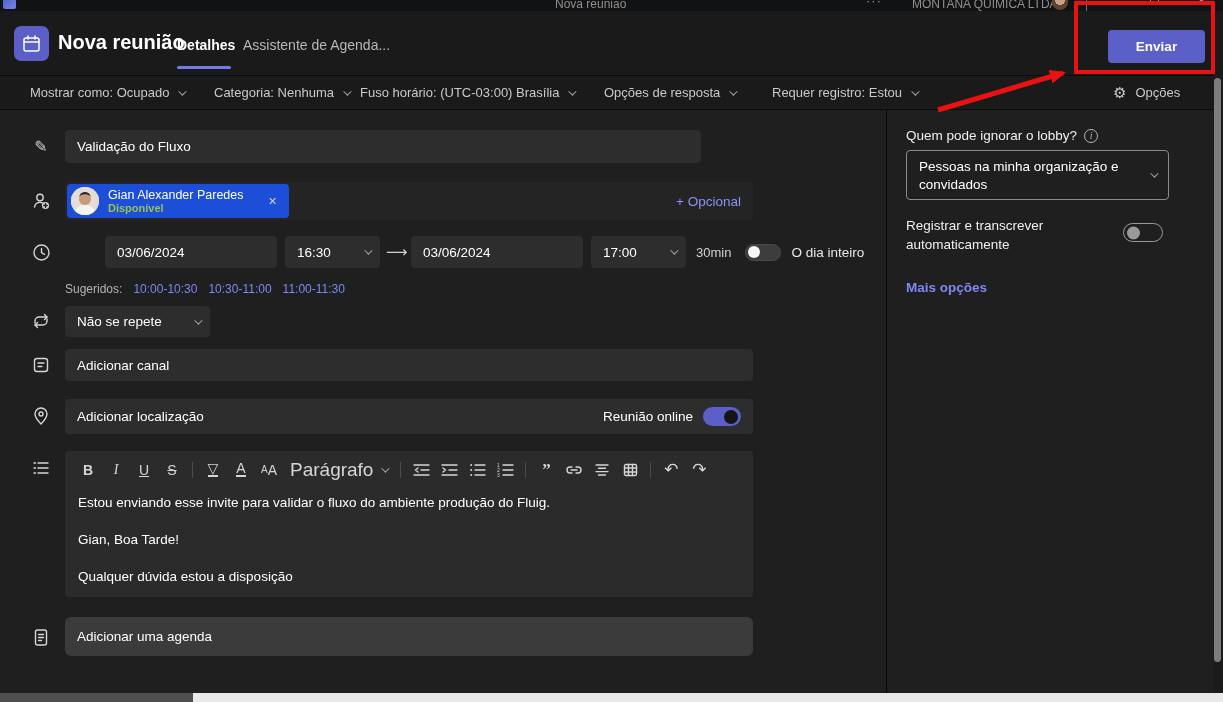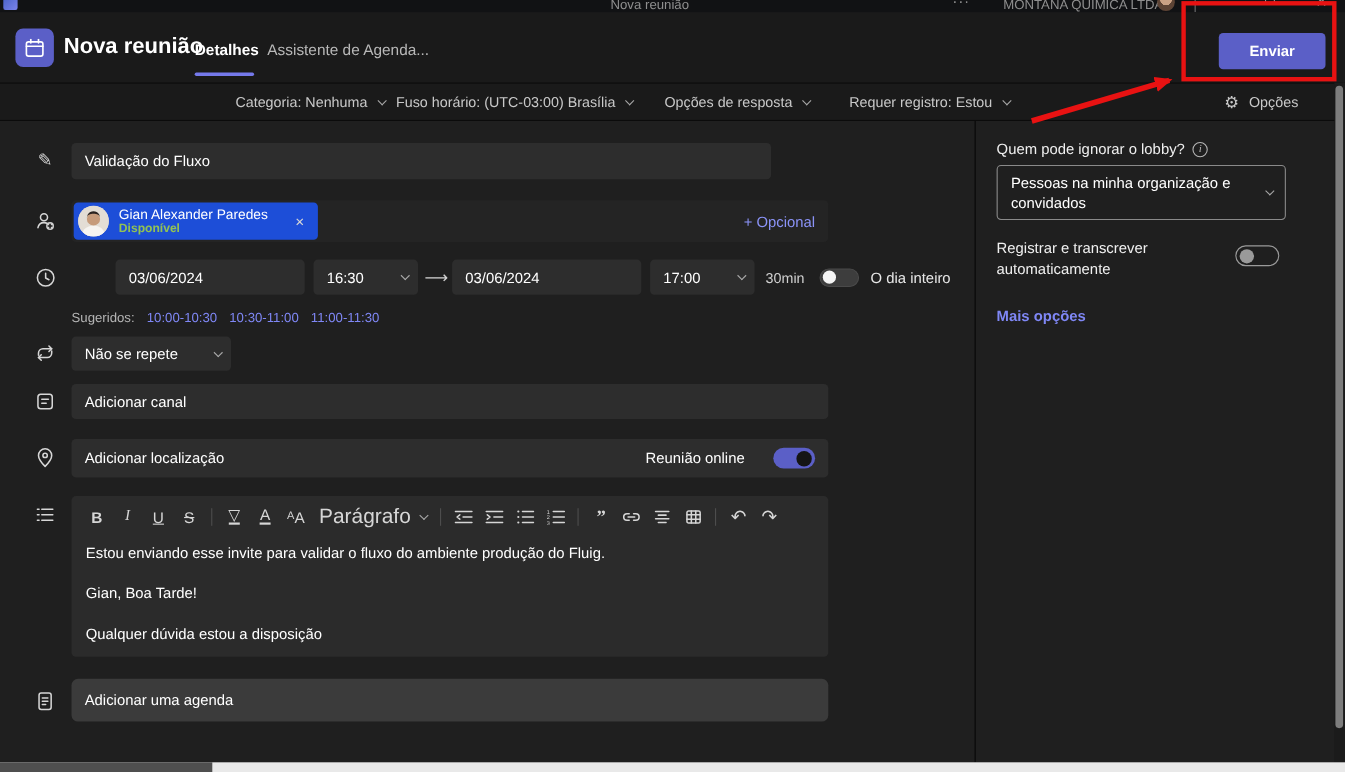--- a/index.html
+++ b/index.html
@@ -128,20 +128,24 @@
       </svg>
     </div>
     <div class="h-title">Nova reunião</div>
     <div class="tab active" style="left:177px;">Detalhes</div>
     <div class="tab-underline"></div>
     <div class="tab inactive" style="left:243px;">Assistente de Agenda...</div>
     <button class="send-btn">Enviar</button>
   </div>
 
   <div class="cmdbar">
+    <div class="cmd-item" style="left:30px;">
+      <span>Mostrar como: Ocupado</span>
+        <span class="chev"></span>
+    </div>
     <div class="cmd-item" style="left:214px;">
       <span>Categoria: Nenhuma</span>
         <span class="chev"></span>
     </div>
     <div class="cmd-item" style="left:360px;">
       <span>Fuso horário: (UTC-03:00) Brasília</span>
         <span class="chev"></span>
     </div>
     <div class="cmd-item" style="left:604px;">
       <span>Opções de resposta</span>
@@ -253,21 +257,21 @@
     </div>
 
     <span class="row-icon" style="top:296px;">
       <svg width="18" height="20" viewBox="0 0 18 20" class="lineicon">
         <path d="M9 18s-6-6.2-6-10a6 6 0 0 1 12 0c0 3.8-6 10-6 10z"></path>
         <circle cx="9" cy="8" r="2"></circle>
       </svg>
     </span>
     <div class="field" style="left:65px; top:289px; width:688px; height:35px;">
       <span class="placeholder-like">Adicionar localização</span>
-      <span style="margin-left:auto; display:flex; align-items:center; gap:26px;">
+      <span style="margin-left:auto; display:flex; align-items:center; gap:10px;">
         <span style="font-size:13.5px;">Reunião online</span>
         <span class="toggle toggle-on">
             <span class="knob"></span>
           </span>
       </span>
     </div>
 
     <span class="row-icon" style="top:348px;">
       <svg width="18" height="16" viewBox="0 0 18 16" class="lineicon">
         <line x1="2" y1="3" x2="3.5" y2="3"></line>

